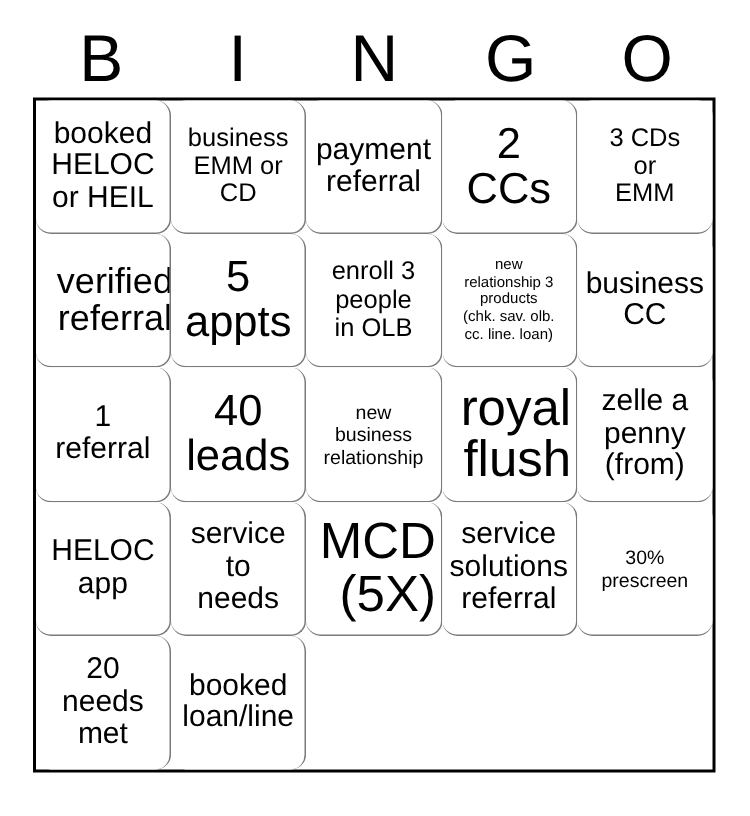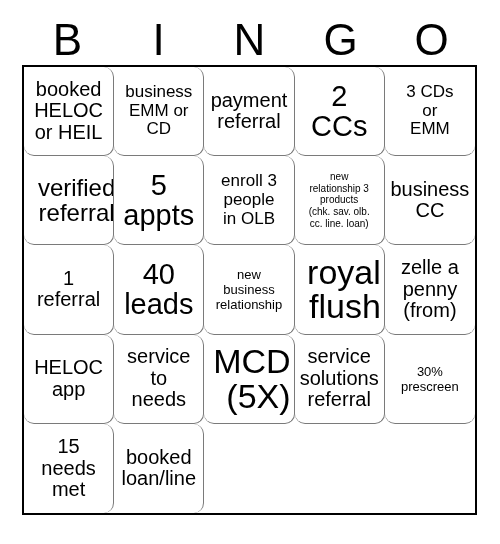--- a/index.html
+++ b/index.html
@@ -198,21 +198,21 @@
     <div class="cell fs-md">
         <span class="cell-text">service
 solutions
 referral</span>
       </div>
     <div class="cell fs-xs">
         <span class="cell-text">30%
 prescreen</span>
       </div>
     <div class="cell fs-md">
-        <span class="cell-text">15
+        <span class="cell-text">20
 needs
 met</span>
       </div>
     <div class="cell fs-md">
         <span class="cell-text">booked
 loan/line</span>
       </div>
 
   </div>
 </div>

